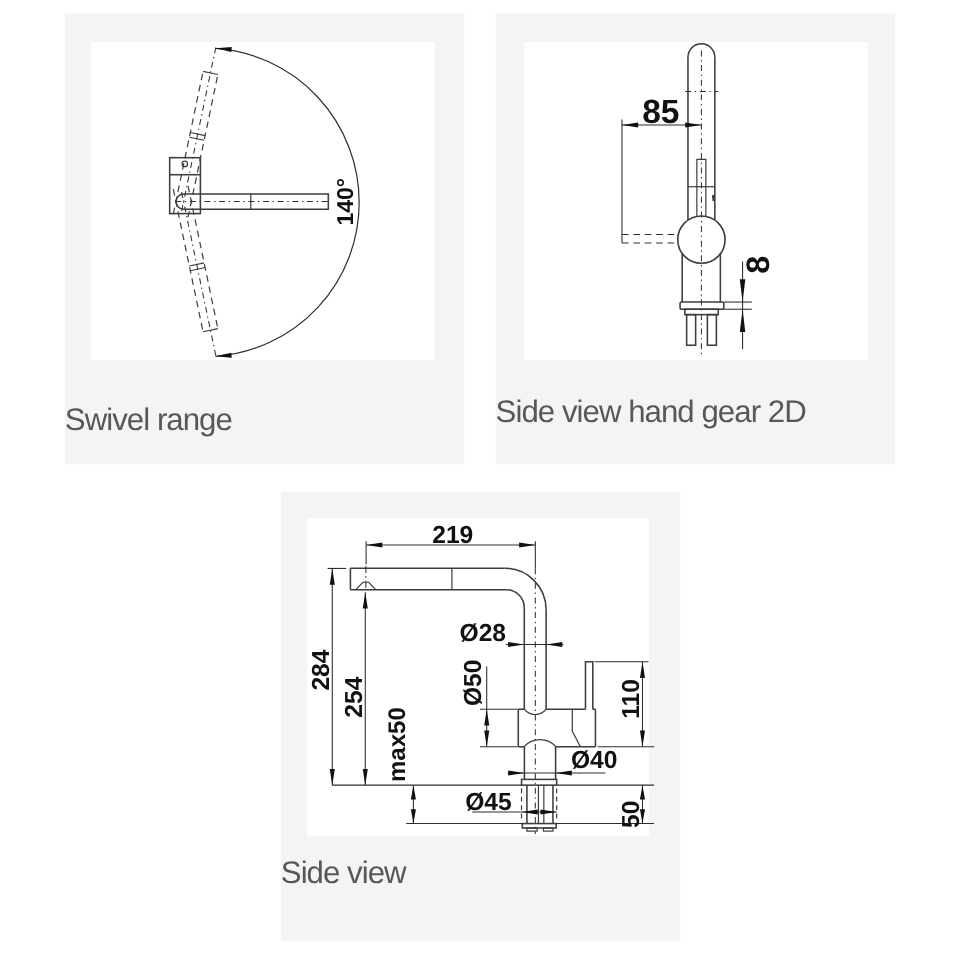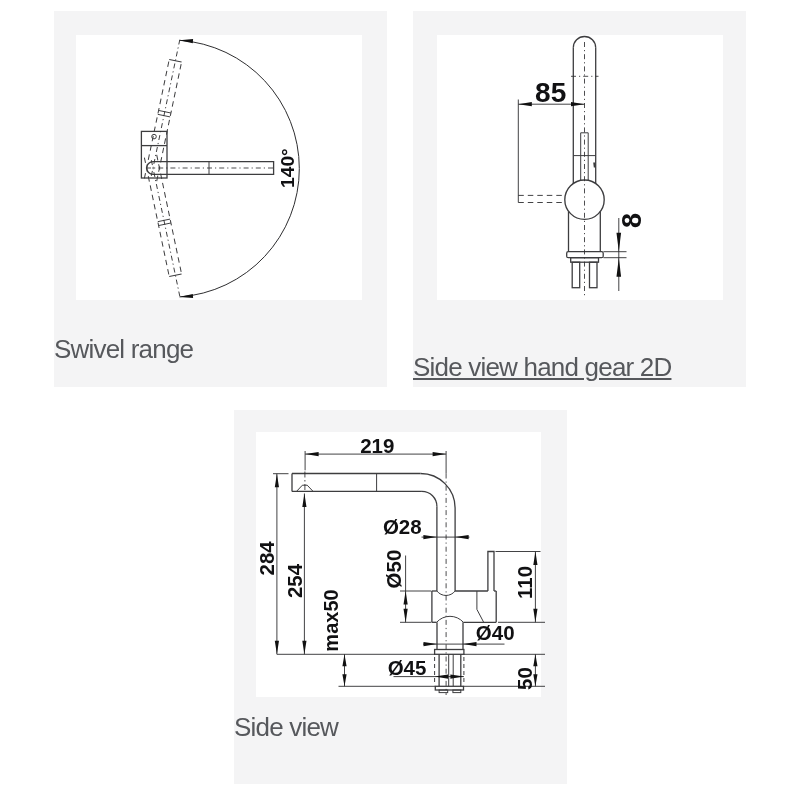--- a/index.html
+++ b/index.html
@@ -13,21 +13,21 @@
 </style>
 </head>
 <body>
   <div class="panel" style="left:54px; top:11px; width:333px; height:376px;"></div>
   <div class="panel" style="left:413px; top:11px; width:333px; height:376px;"></div>
   <div class="panel" style="left:234px; top:410px; width:333px; height:374px;"></div>
   <div class="white" style="left:76px; top:35px; width:286px; height:265px;"></div>
   <div class="white" style="left:437px; top:35px; width:286px; height:265px;"></div>
   <div class="white" style="left:256px; top:432px; width:285px; height:265px;"></div>
   <div class="cap" style="left:54px; top:334px; width:333px;">Swivel range</div>
-  <div class="cap" style="left:413px; top:352px; width:333px;text-decoration:underline;">Side view hand gear 2D</div>
+  <div class="cap" style="left:413px; top:328px; width:333px;">Side view hand gear 2D</div>
   <div class="cap" style="left:234px; top:712px; width:333px;">Side view</div>
   <svg width="800" height="800" viewBox="0 0 800 800">
 <rect x="141.4" y="131.4" width="25.6" height="46.6" fill="none" stroke="#3d3d3f" stroke-width="1.3"></rect>
 <line x1="141.4" y1="145.6" x2="167.0" y2="145.6" stroke="#3d3d3f" stroke-width="1.3"></line>
 <circle cx="154.0" cy="136.6" r="2.3" fill="none" stroke="#3d3d3f" stroke-width="1.0"></circle>
 <path d="M 273.6,161.7 L 153.0,161.7 A 6.3 6.3 0 0 0 153.0,174.3 L 273.6,174.3 Z" fill="none" stroke="#3d3d3f" stroke-width="1.3"></path>
 <line x1="209.0" y1="161.7" x2="209.0" y2="174.3" stroke="#3d3d3f" stroke-width="1.0"></line>
 <line x1="146.0" y1="168.0" x2="273.6" y2="168.0" stroke="#2e2e30" stroke-width="0.85" stroke-dasharray="5 3 1.2 3"></line>
 <g transform="rotate(-78.2 153.0 168.0)">
       <line x1="141" y1="161.7" x2="262.5" y2="161.7" stroke="#3d3d3f" stroke-width="1.0" stroke-dasharray="5.5 4"></line>

